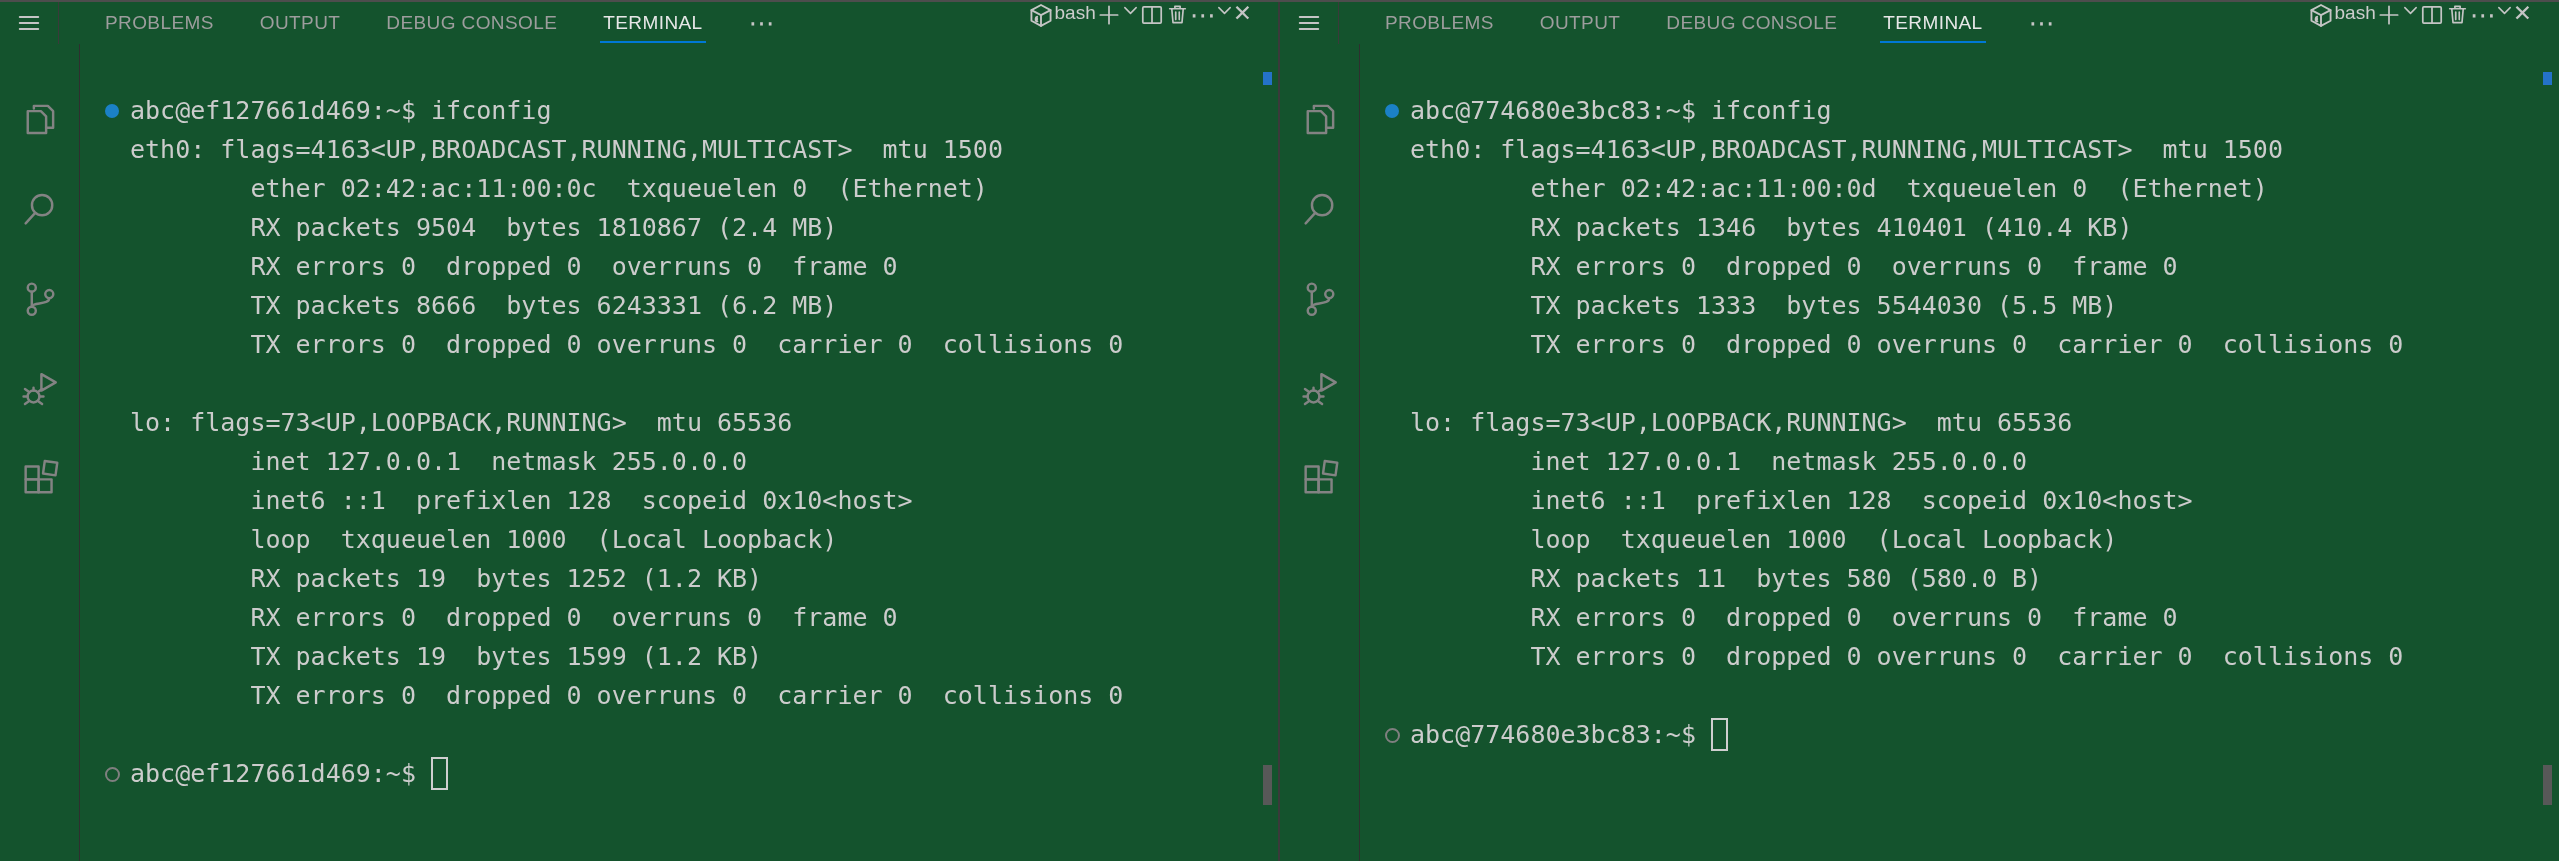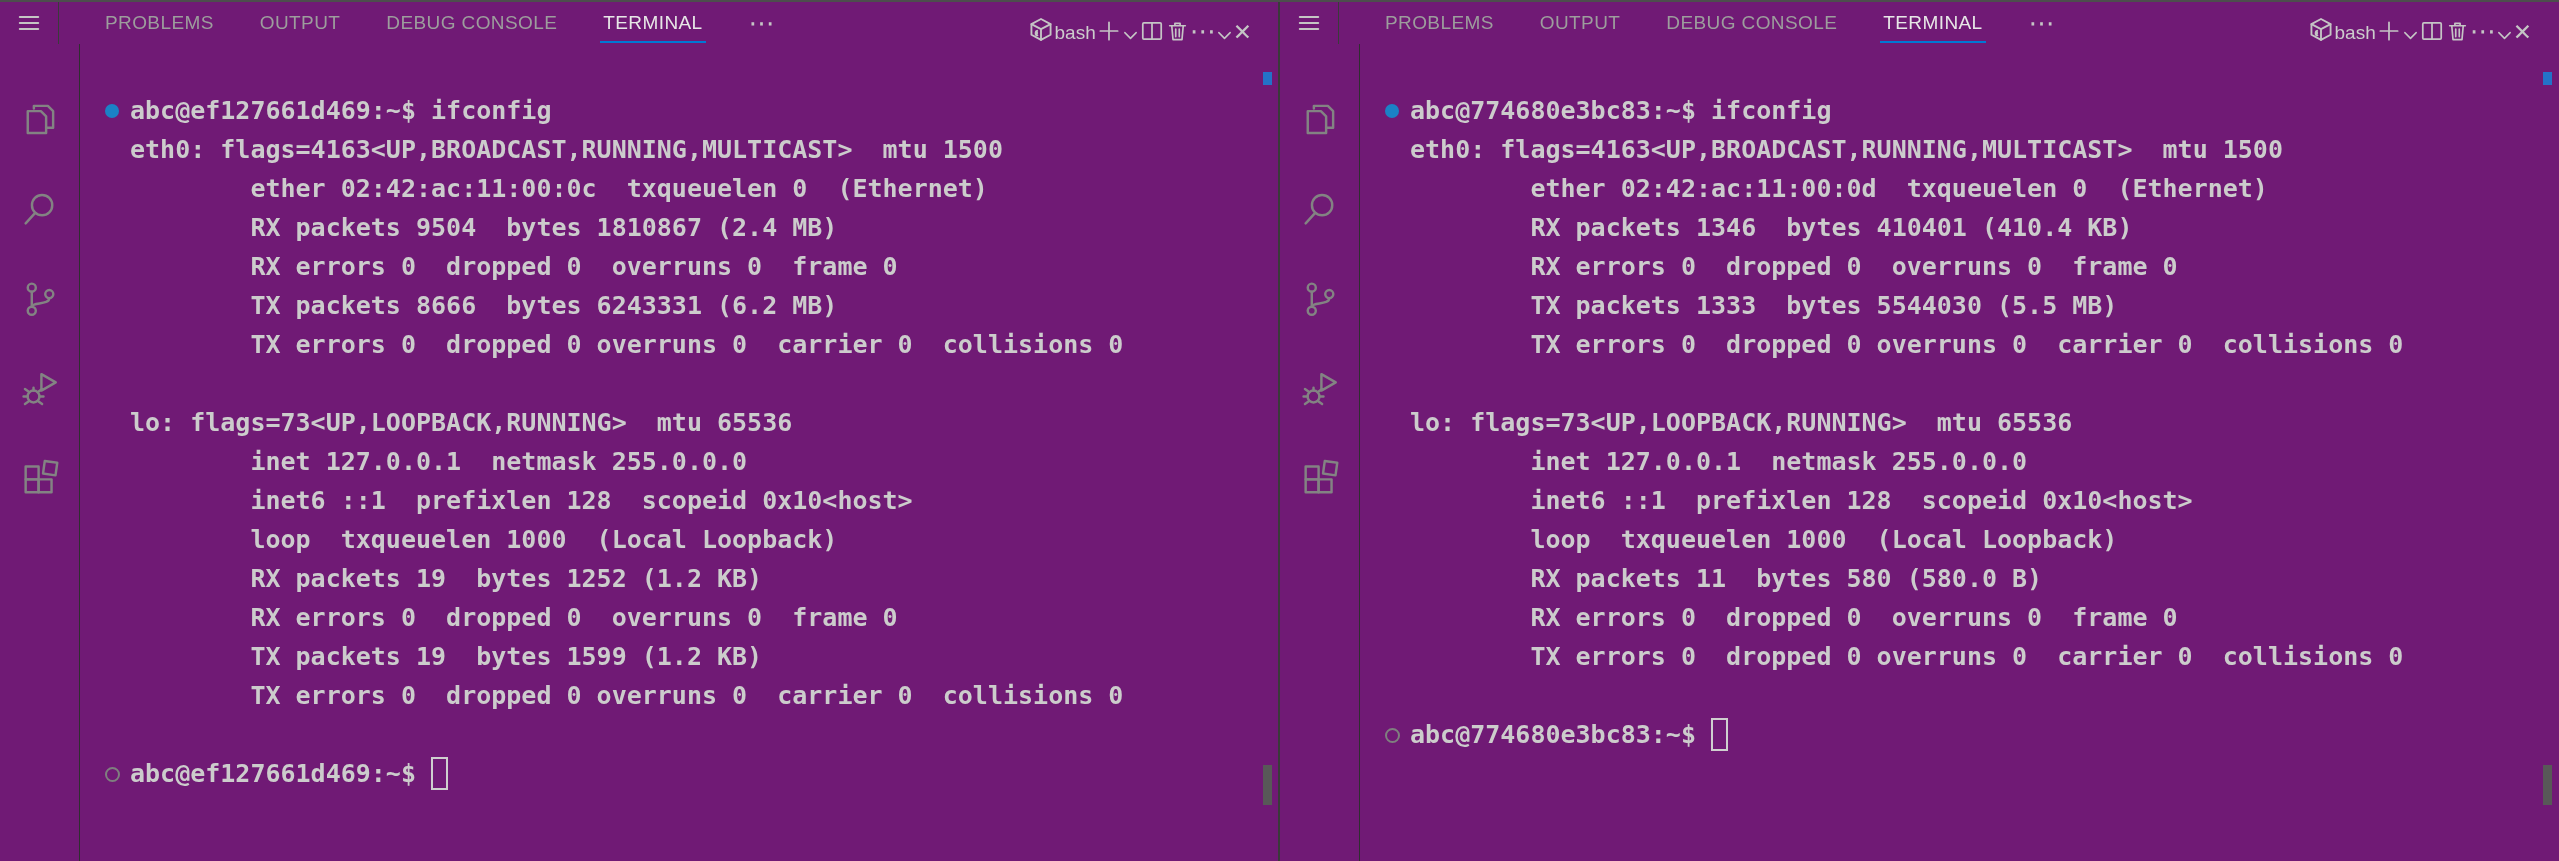--- a/index.html
+++ b/index.html
@@ -1,40 +1,40 @@
 <!DOCTYPE html>
 <html><head>
 <meta charset="utf-8">
 <style>
   html,body{margin:0;padding:0;width:2559px;height:861px;background:#181818;overflow:hidden;
     font-family:"Liberation Sans",sans-serif;}
   .top-border{position:absolute;top:0;left:0;width:2559px;height:2px;background:#4d4d4d;z-index:5;}
-  .vswin{position:absolute;top:2px;height:859px;width:1279px;background:#701a75;}
+  .vswin{position:absolute;top:2px;height:859px;width:1279px;background:#14532d;}
   .vswin.left{left:0;}
   .vswin.right{left:1280px;border-left:2px solid #3a3a3a;margin-left:-2px;}
   
   .tabrow{height:42px;display:flex;align-items:center;position:relative;}
   .menu-area{width:58px;height:42px;flex:0 0 58px;display:flex;align-items:center;justify-content:center;
     border-right:1px solid #3a3a3a;cursor:pointer;}
   .tabs{display:flex;align-items:center;gap:46px;margin-left:46px;}
   .tab{font-size:19px;color:#9d9d9d;letter-spacing:.4px;cursor:pointer;position:relative;white-space:nowrap;}
   .tab.active{color:#e7e7e7;}
   .tab.active::after{content:"";position:absolute;left:-3px;right:-3px;bottom:-9px;height:2px;background:#0078d4;}
   .tab-more{font-size:26px;color:#c5c5c5;cursor:pointer;line-height:1;}
-  .actions{position:absolute;right:27px;top:0;height:42px;display:flex;align-items:flex-end;}
+  .actions{position:absolute;right:27px;top:0;height:42px;display:flex;align-items:flex-start;}
   .actions .txt-icon{color:#c5c5c5;cursor:pointer;line-height:1;}
   .shell-label{color:#cccccc;font-size:19px;cursor:pointer;}
   svg.ic{stroke:#c5c5c5;fill:none;stroke-width:1.6;stroke-linecap:round;stroke-linejoin:round;cursor:pointer;}
   
   .winbody{position:absolute;top:42px;bottom:0;left:0;right:0;display:flex;}
   .activitybar{width:79px;flex:0 0 79px;border-right:1px solid #2f2f2f;display:flex;flex-direction:column;
     align-items:center;padding-top:54px;gap:48px;}
   .activitybar svg{stroke:#838383;fill:none;stroke-width:1.4;stroke-linecap:round;stroke-linejoin:round;cursor:pointer;}
   .term{position:relative;flex:1;padding:47px 9px 0 50px;font-family:"DejaVu Sans Mono",monospace;
-    font-size:25px;line-height:39px;color:#cccccc;font-weight:bold;}
+    font-size:25px;line-height:39px;color:#cccccc;}
   .tline{white-space:pre;height:39px;position:relative;}
   .deco-dot{position:absolute;left:-25px;top:13px;width:14px;height:14px;border-radius:50%;background:#1b81c6;cursor:pointer;}
   .deco-circle{position:absolute;left:-25px;top:13px;width:11px;height:11px;border-radius:50%;border:2.5px solid #7f7f7f;cursor:pointer;}
   .cursor{display:inline-block;width:13px;height:29px;border:2.5px solid #cfcfcf;vertical-align:middle;margin-left:15px;margin-top:-4px;}
   .scroll-mark{position:absolute;right:7px;top:70px;width:9px;height:13px;background:#2472c8;}
   .scroll-thumb{position:absolute;right:7px;top:763px;width:9px;height:40px;background:#585858;cursor:pointer;}
 </style>
 </head>
 <body>
 

